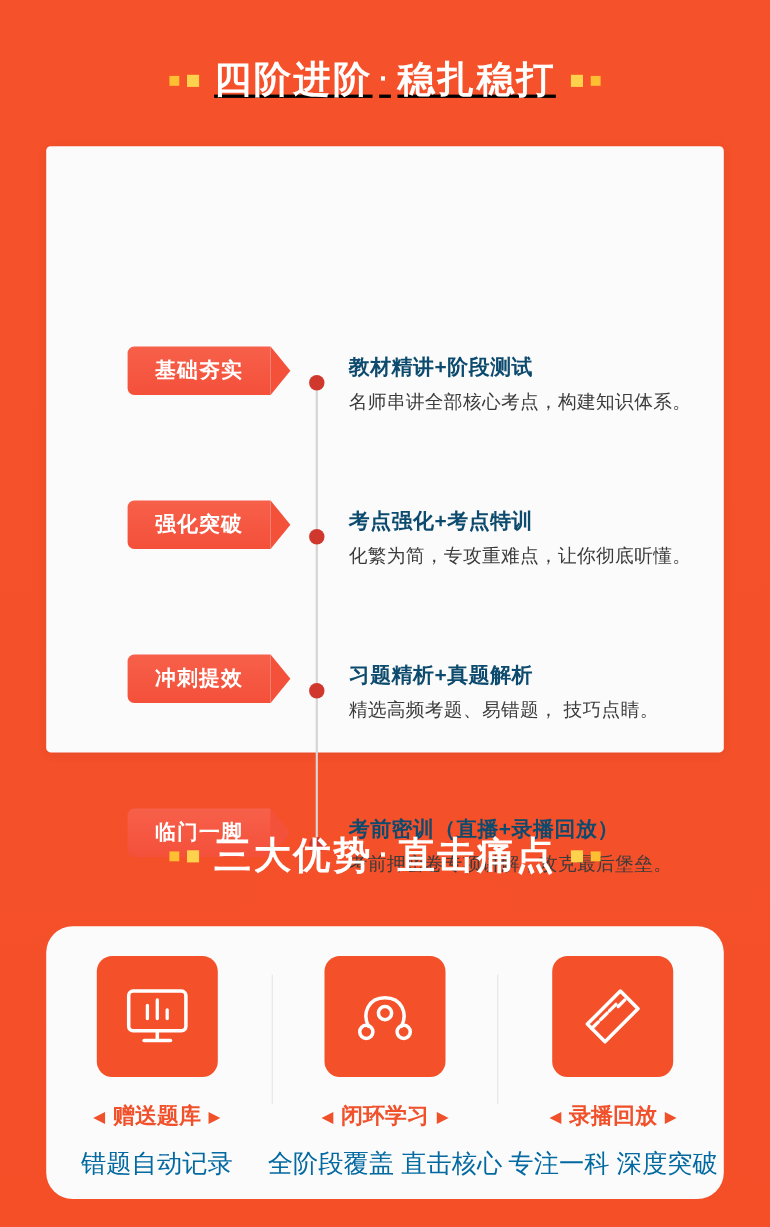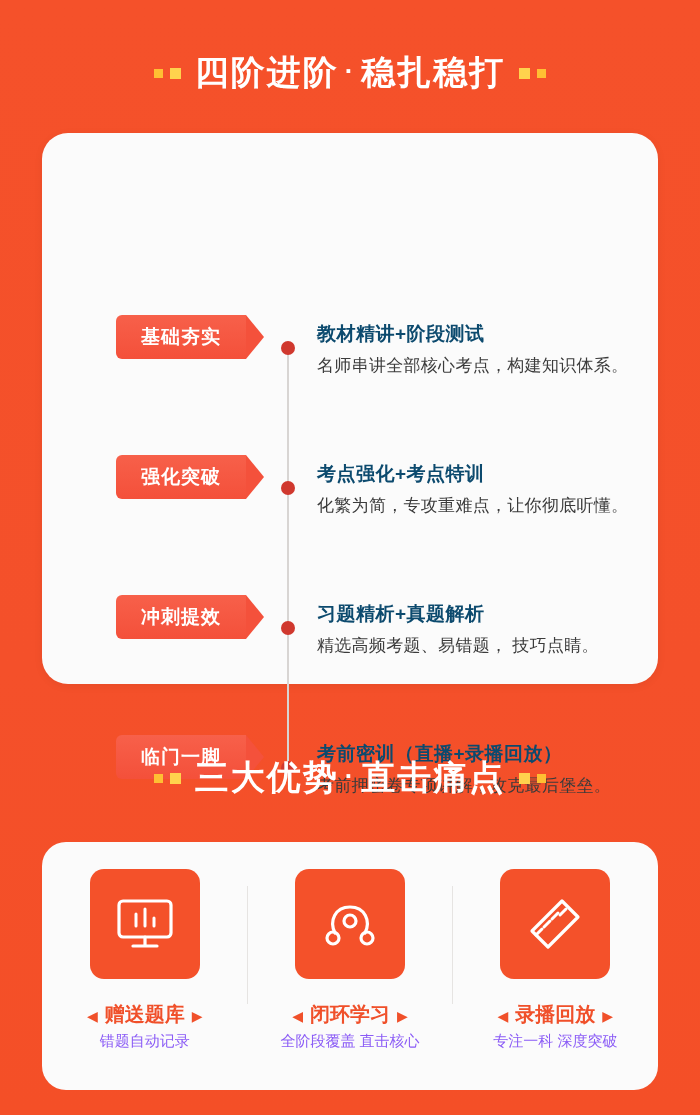--- a/index.html
+++ b/index.html
@@ -40,21 +40,21 @@
   }
   .sq-group { display: flex; align-items: center; gap: 7px; }
   .sq { width: 11px; height: 11px; background: #ffd24d; display: block; }
   .sq.small { width: 9px; height: 9px; background: #ffc93c; }
   .sq.dim { background: #ffbf33; }
 
   
   .card {
     position: absolute;
     background: #fbfbfb;
-    border-radius: 26px;
+    border-radius: 4px;
   }
   #stage-card {
     left: 42px;
     top: 133px;
     width: 616px;
     height: 551px;
     box-shadow: 0 2px 10px rgba(0,0,0,0.06);
   }
 
   
@@ -171,27 +171,27 @@
     color: #f0502a;
     font-size: 20px;
     font-weight: bold;
     display: flex;
     align-items: center;
     gap: 7px;
     white-space: nowrap;
   }
   .adv-title .arrow { font-size: 14px; position: relative; top: 1px; }
   .adv-sub {
-    margin-top: 4px;
-    color: #8b5cf6;
-    font-size: 15px;
-    white-space: nowrap;
-  }
-
-  #head1 { position: absolute; left: 0; top: 50px; width: 100%; }
+    margin-top: 14px;
+    color: #0369a1;
+    font-size: 23px;
+    white-space: nowrap;
+  }
+
+  #head1 { position: absolute; left: 0; top: 50px; width: 100%; text-decoration: underline; }
   #head2 { position: absolute; left: 0; top: 755px; width: 100%; }
 </style>
 </head>
 <body>
 
 <div class="page">
 
   <div id="head1" class="section-head">
     <span class="sq-group">
       <i class="sq small dim"></i>

